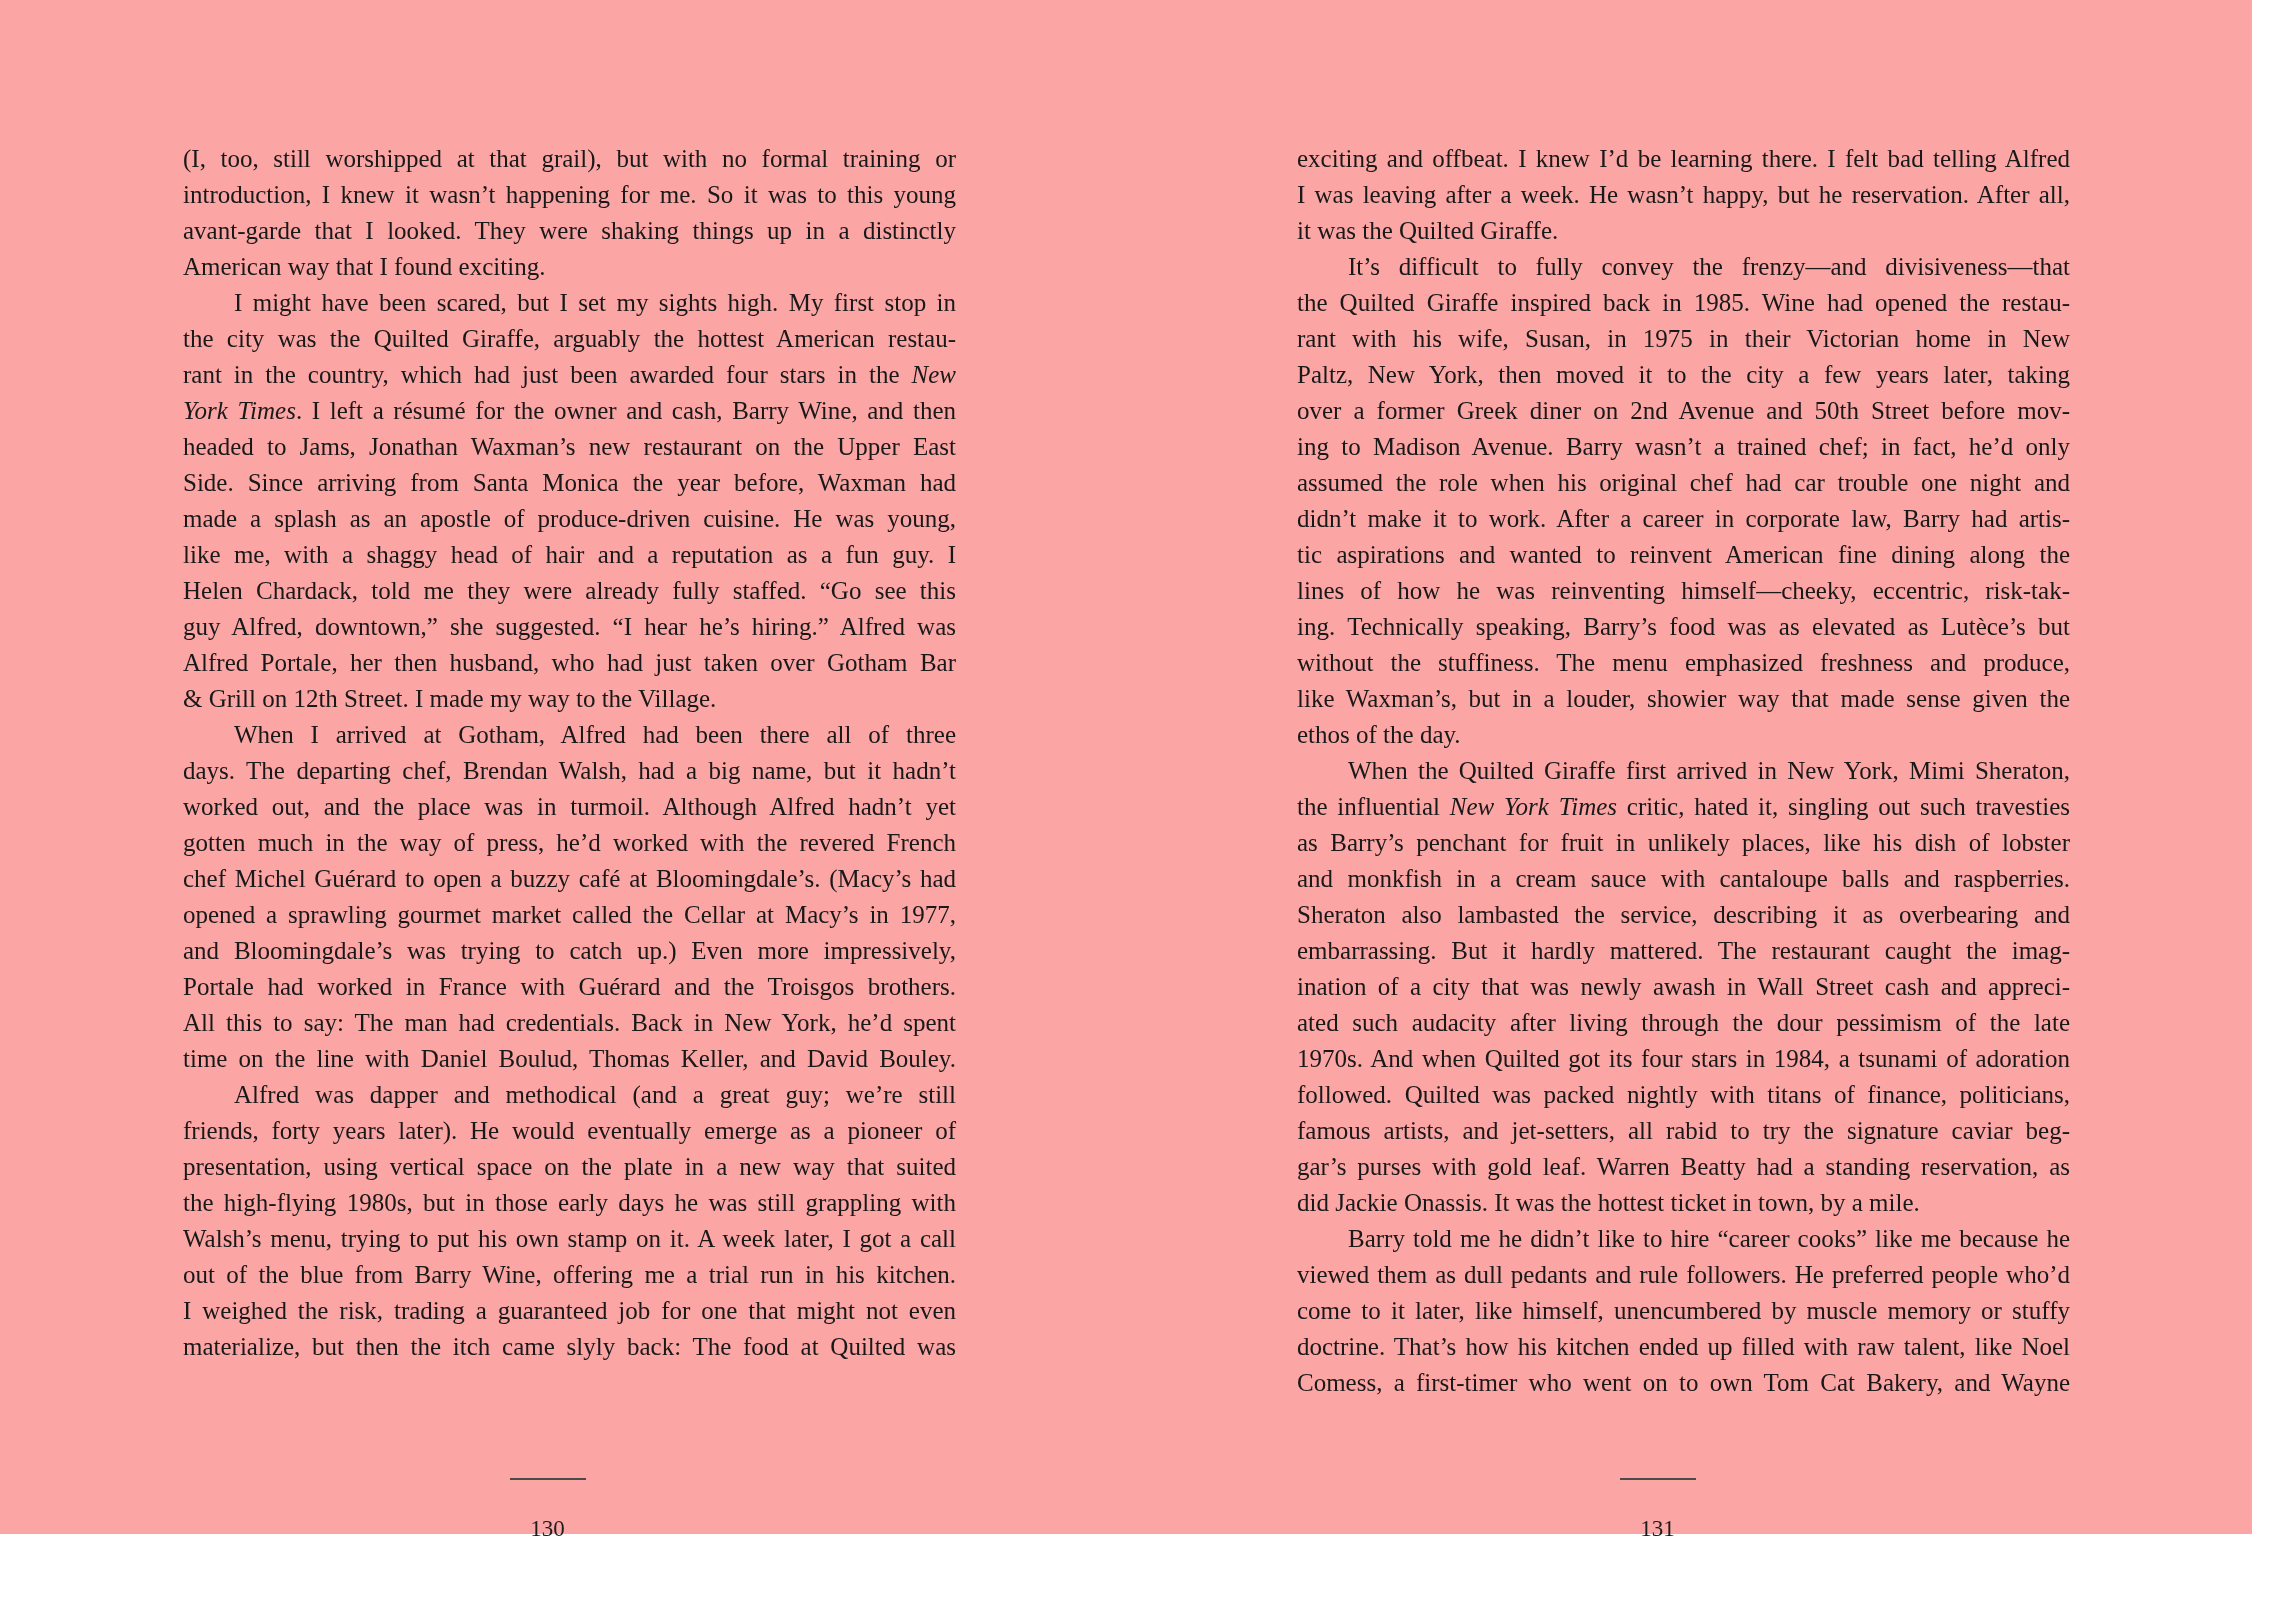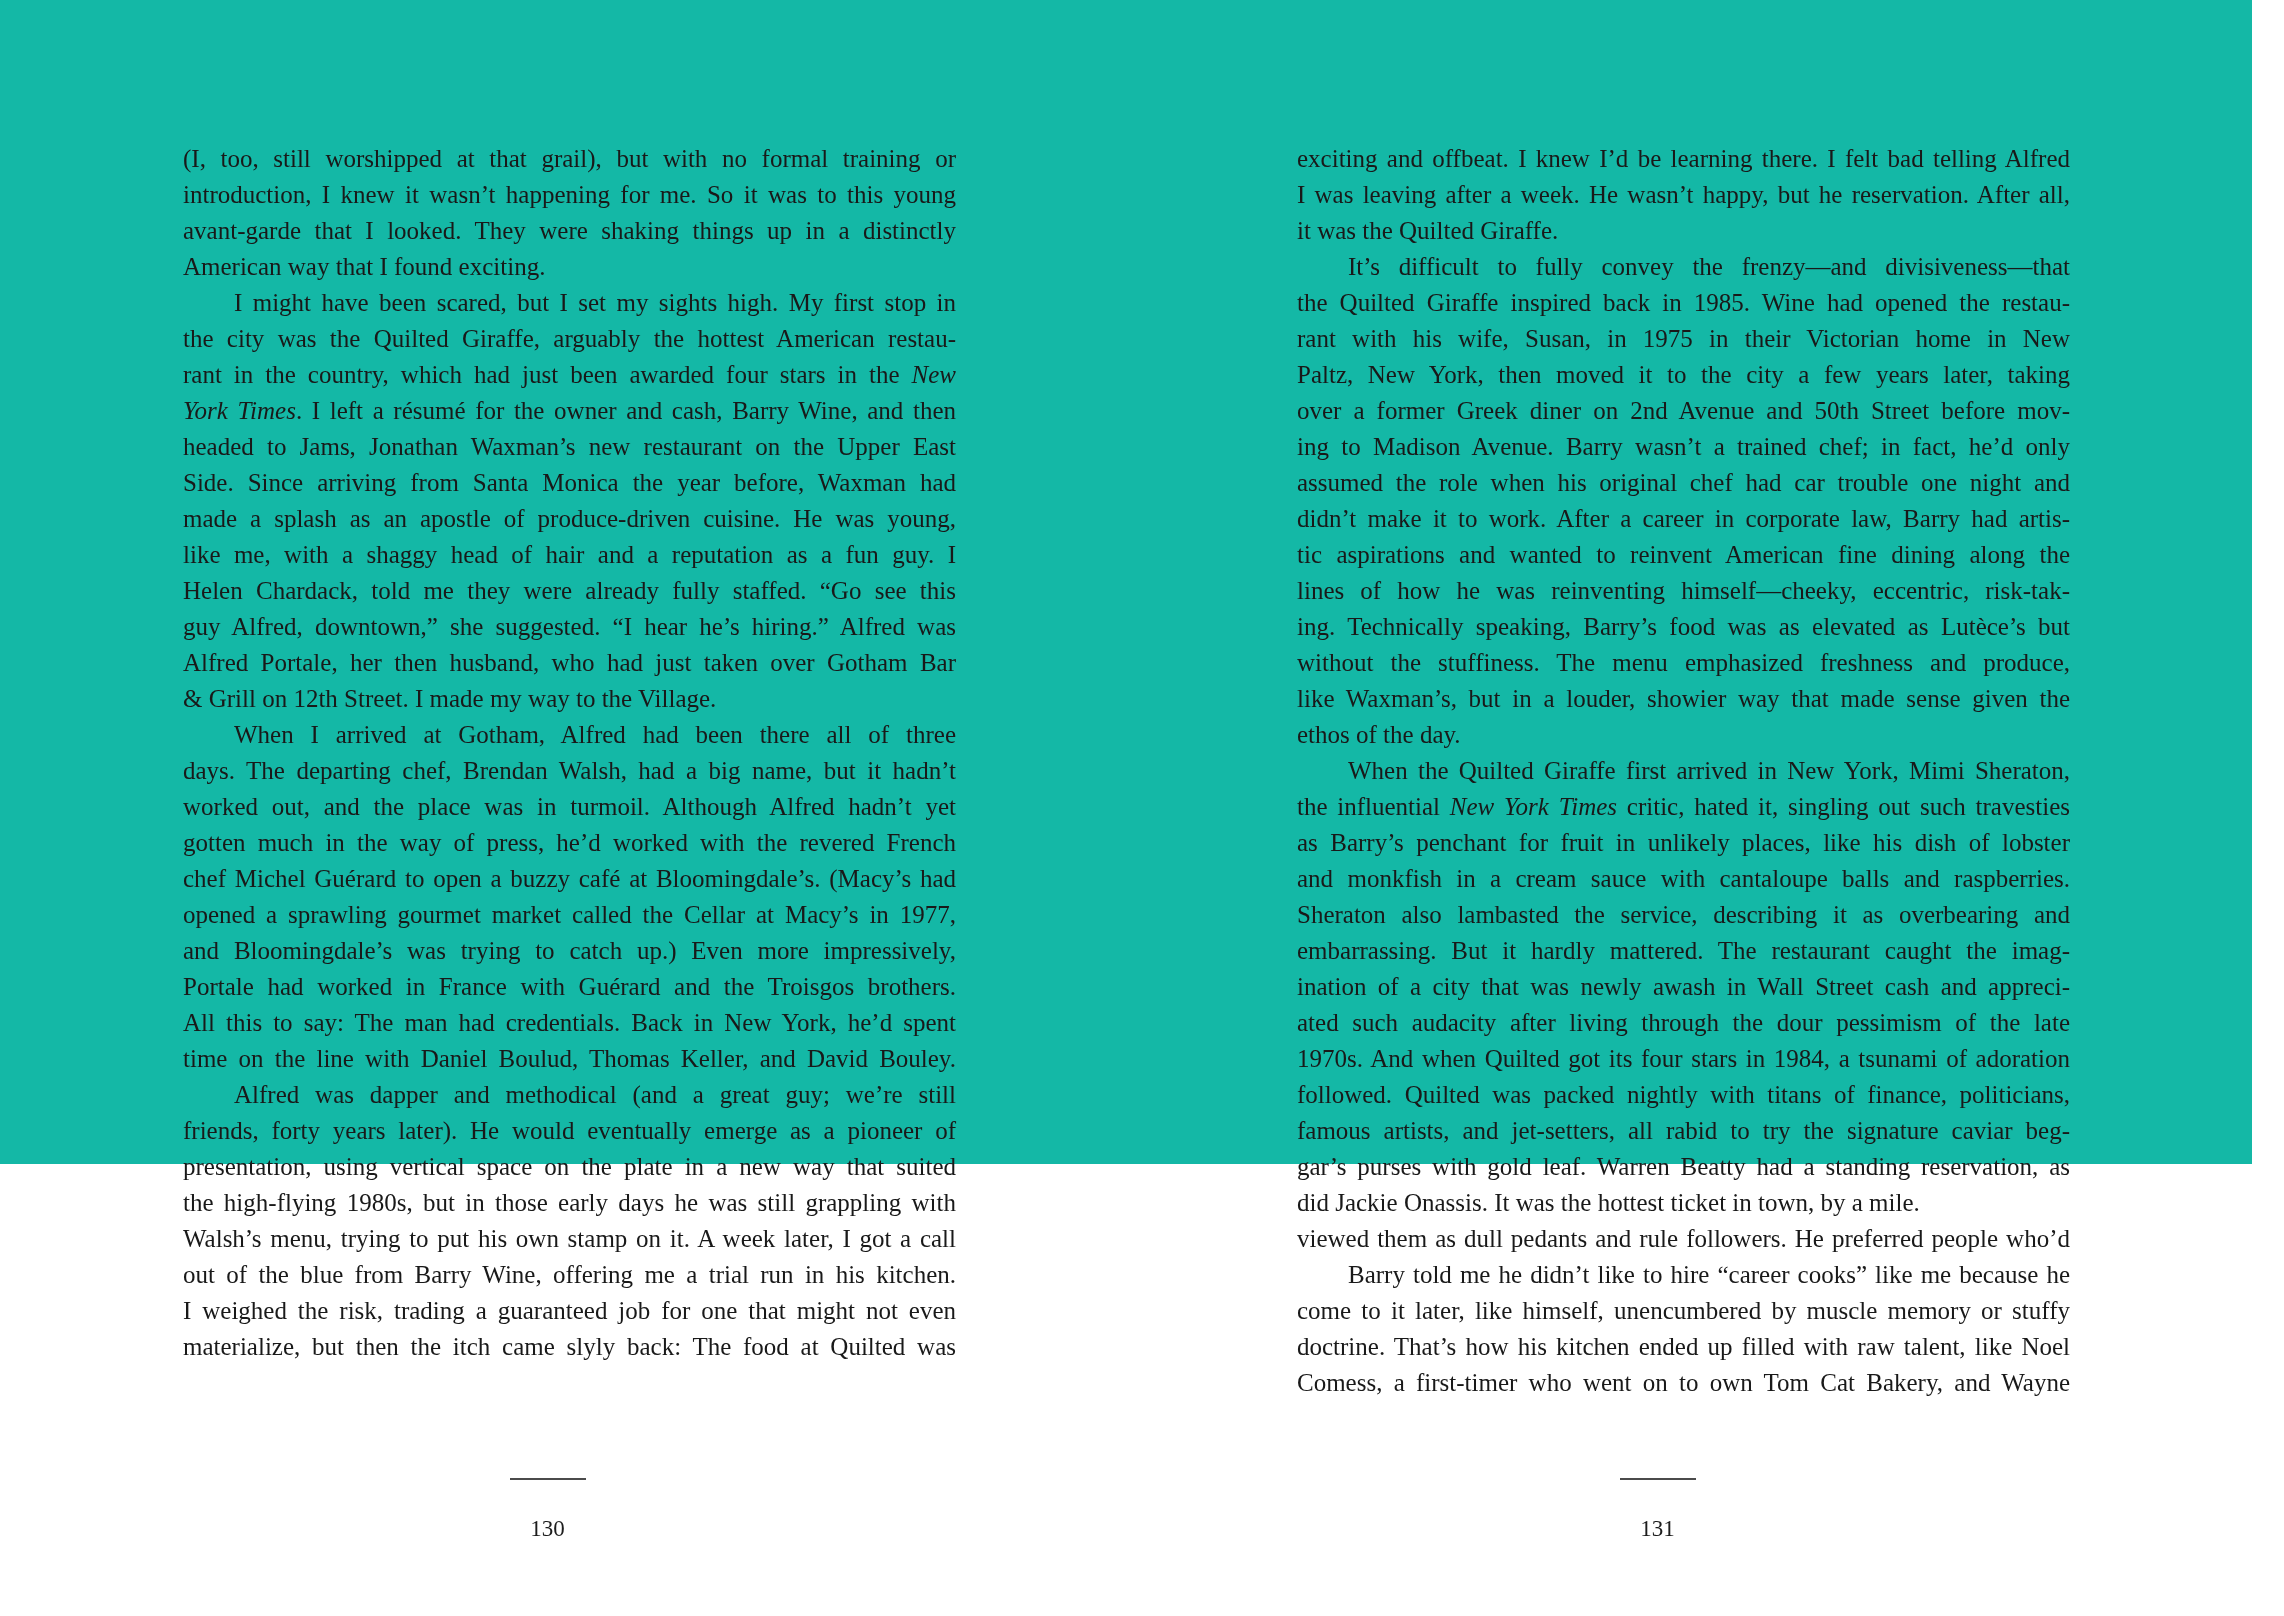--- a/index.html
+++ b/index.html
@@ -17,22 +17,22 @@
     color: #191919;
   }
   .spread {
     position: absolute;
     inset: 0;
   }
   .page {
     position: absolute;
     top: 0;
     width: 1142px;
-    height: 1164px;
-    background: #14b8a6;
+    height: 1534px;
+    background: #fca5a5;
   }
   .page-left  { left: 0; }
   .page-right { left: 1110px; }
 
   .text-block {
     position: absolute;
     top: 141px;
     width: 773px;
   }
   .page-left  .text-block { left: 183px; }
@@ -162,22 +162,22 @@
           <div class="line"><span>embarrassing. But it hardly mattered. The restaurant caught the imag-</span></div>
           <div class="line"><span>ination of a city that was newly awash in Wall Street cash and appreci-</span></div>
           <div class="line"><span>ated such audacity after living through the dour pessimism of the late</span></div>
           <div class="line"><span>1970s. And when Quilted got its four stars in 1984, a tsunami of adoration</span></div>
           <div class="line"><span>followed. Quilted was packed nightly with titans of finance, politicians,</span></div>
           <div class="line"><span>famous artists, and jet-setters, all rabid to try the signature caviar beg-</span></div>
           <div class="line"><span>gar’s purses with gold leaf. Warren Beatty had a standing reservation, as</span></div>
           <div class="line rag"><span>did Jackie Onassis. It was the hottest ticket in town, by a mile.</span></div>
         </div>
         <div class="para">
+          <div class="line indent"><span>Barry told me he didn’t like to hire “career cooks” like me because he</span></div>
           <div class="line"><span>viewed them as dull pedants and rule followers. He preferred people who’d</span></div>
-          <div class="line indent"><span>Barry told me he didn’t like to hire “career cooks” like me because he</span></div>
           <div class="line"><span>come to it later, like himself, unencumbered by muscle memory or stuffy</span></div>
           <div class="line"><span>doctrine. That’s how his kitchen ended up filled with raw talent, like Noel</span></div>
           <div class="line"><span>Comess, a first-timer who went on to own Tom Cat Bakery, and Wayne</span></div>
         </div>
       </div>
     <div class="footer-rule"></div>
     <div class="page-number">131</div>
   </section>
 
 </div>

